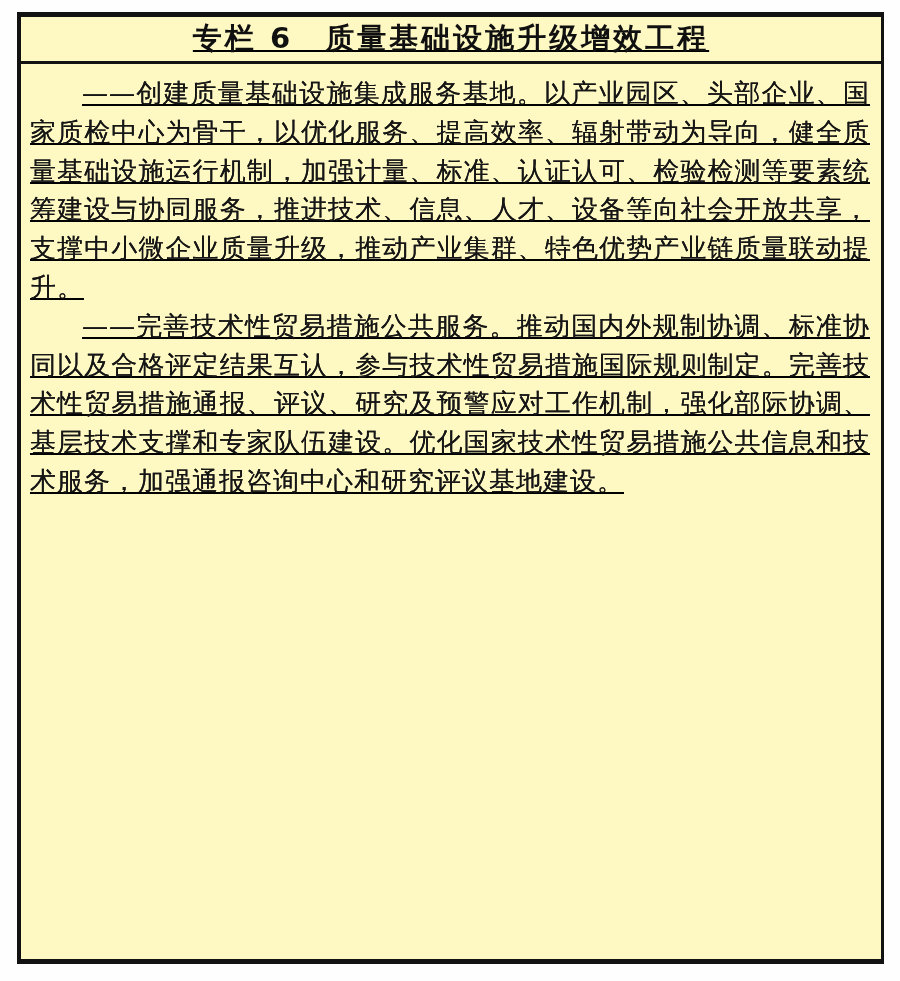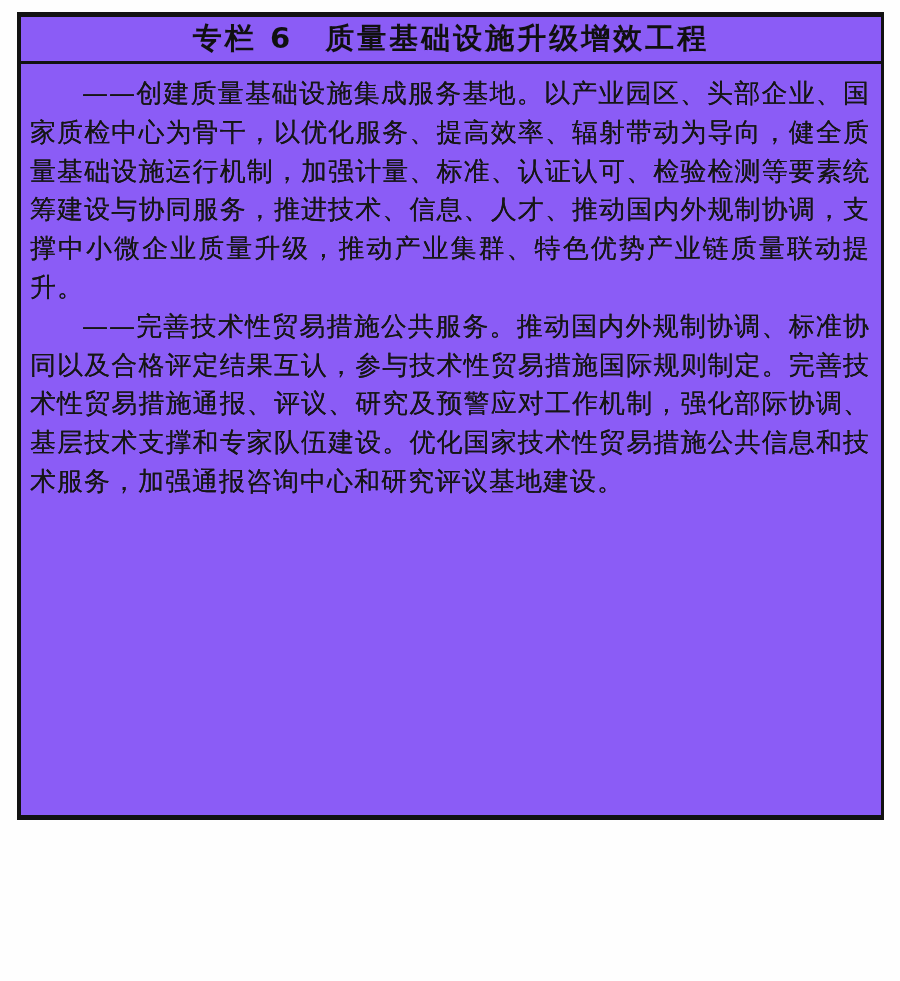--- a/index.html
+++ b/index.html
@@ -17,28 +17,29 @@
   .page {
     position: absolute;
     inset: 0;
     background: #fefefe;
   }
   .panel {
     position: absolute;
     left: 17px;
     top: 12px;
     width: 867px;
-    height: 808px;
+    height: 952px;
     box-sizing: border-box;
     border: 4px solid #121212;
     border-top-width: 5px;
     border-bottom-width: 5px;
     border-right-width: 3px;
-    background: #8b5cf6;
+    background: #fef9c3;
     overflow: hidden;
+    text-decoration: underline;
   }
   .panel-title {
     height: 47px;
     box-sizing: border-box;
     border-bottom: 3px solid #121212;
     display: flex;
     align-items: center;
     justify-content: center;
     font-family: "DejaVu Sans", sans-serif;
     font-weight: bold;
@@ -61,17 +62,17 @@
     text-shadow: 0 0 0.5px #1a1a1a;
   }
 </style>
 </head>
 <body>
 
 <div class="page">
   <div class="panel">
     <div class="panel-title">专栏 6　质量基础设施升级增效工程</div>
     <div class="panel-body">
-      <p class="para">——创建质量基础设施集成服务基地。以产业园区、头部企业、国家质检中心为骨干，以优化服务、提高效率、辐射带动为导向，健全质量基础设施运行机制，加强计量、标准、认证认可、检验检测等要素统筹建设与协同服务，推进技术、信息、人才、推动国内外规制协调，支撑中小微企业质量升级，推动产业集群、特色优势产业链质量联动提升。</p>
+      <p class="para">——创建质量基础设施集成服务基地。以产业园区、头部企业、国家质检中心为骨干，以优化服务、提高效率、辐射带动为导向，健全质量基础设施运行机制，加强计量、标准、认证认可、检验检测等要素统筹建设与协同服务，推进技术、信息、人才、设备等向社会开放共享，支撑中小微企业质量升级，推动产业集群、特色优势产业链质量联动提升。</p>
       <p class="para">——完善技术性贸易措施公共服务。推动国内外规制协调、标准协同以及合格评定结果互认，参与技术性贸易措施国际规则制定。完善技术性贸易措施通报、评议、研究及预警应对工作机制，强化部际协调、基层技术支撑和专家队伍建设。优化国家技术性贸易措施公共信息和技术服务，加强通报咨询中心和研究评议基地建设。</p>
     </div>
   </div>
 </div>
 
 </body></html>

